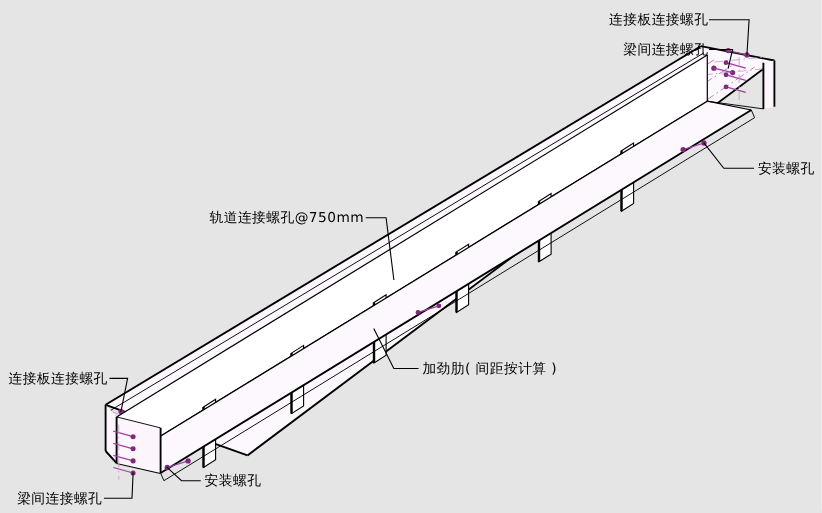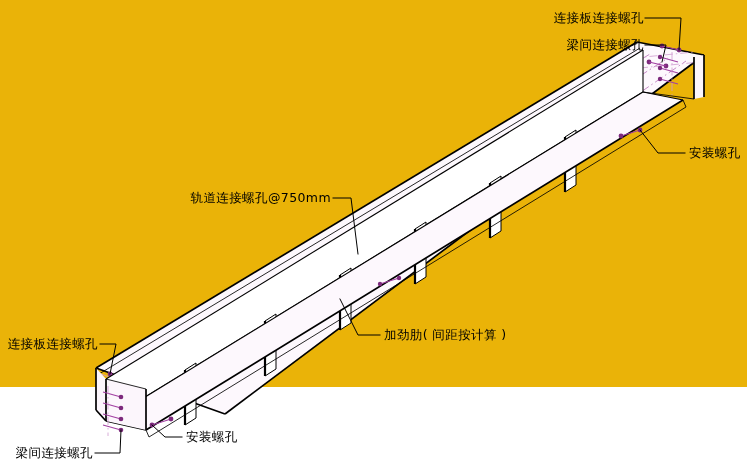--- a/index.html
+++ b/index.html
@@ -11,22 +11,22 @@
   body {
     width: 747px;
     height: 466px;
     overflow: hidden;
     font-family: "Liberation Sans", "DejaVu Sans", sans-serif;
     position: relative;
   }
   #drawing-root {
     position: relative;
     width: 747px;
-    height: 387px;
-    background: #eab308;
+    height: 466px;
+    background: #e5e5e5;
   }
   #drawing-svg {
     position: absolute;
     top: 0;
     left: 0;
     width: 747px;
     height: 466px;
     display: block;
   }
   .annotation-text {

